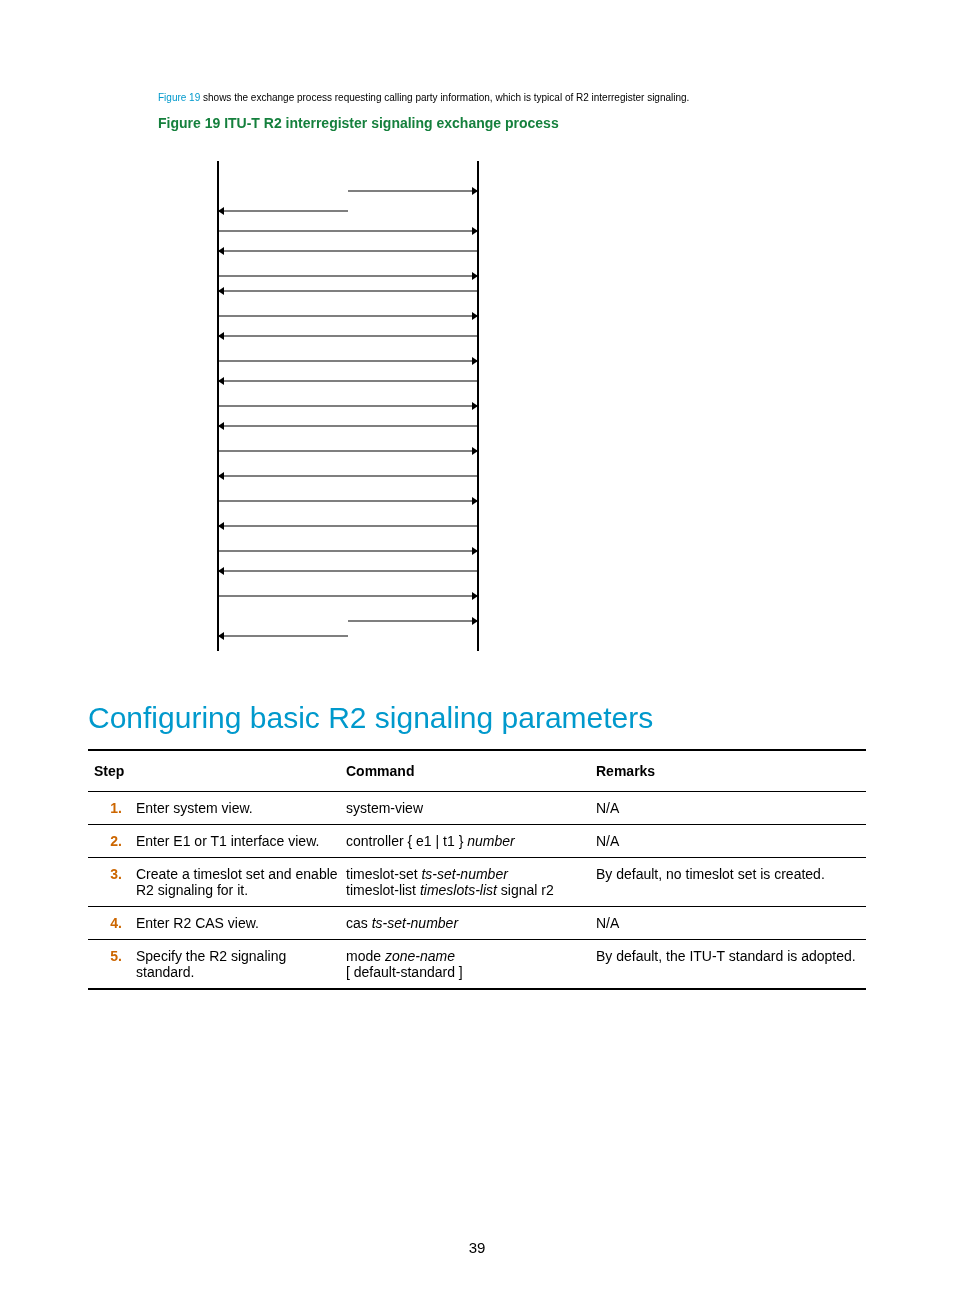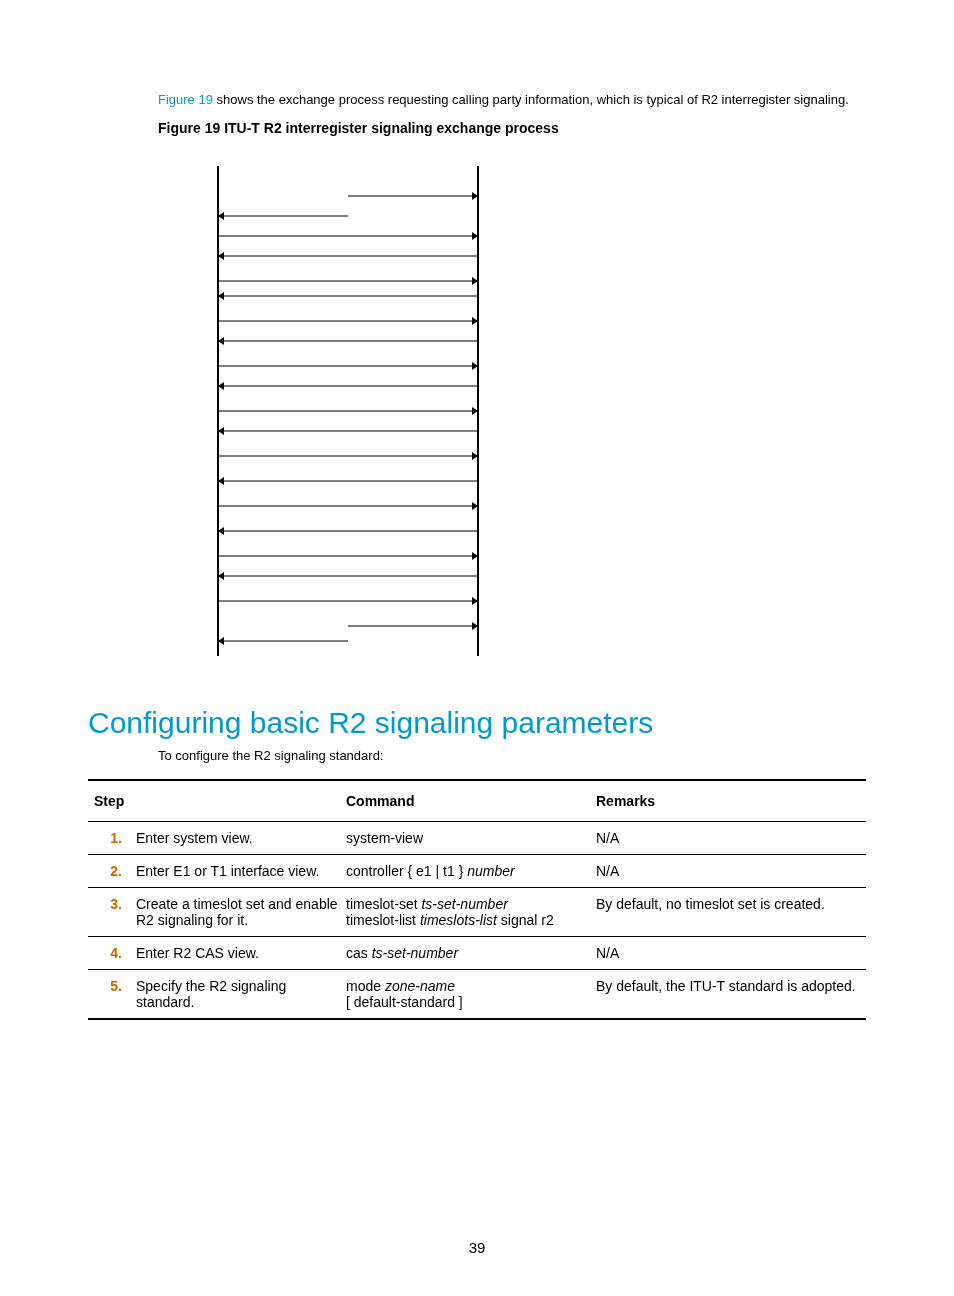--- a/index.html
+++ b/index.html
@@ -10,28 +10,28 @@
     color: #000;
   }
   .page {
     width: 954px;
     min-height: 1296px;
     padding: 90px 88px 50px 88px;
     box-sizing: border-box;
     position: relative;
   }
   .body-text {
-    font-size: 13px;
+    font-size: 10px;
     line-height: 1.5;
     text-align: justify;
     margin: 0 0 8px 70px;
   }
   .link { color: #0099cc; }
   .figure-caption {
-    color: #000000;
+    color: #15803d;
     font-weight: bold;
     font-size: 14px;
     margin: 10px 0 20px 70px;
   }
   .diagram-wrap {
     margin: 20px 0 40px 120px;
   }
   .diagram {
     display: block;
   }
@@ -143,21 +143,20 @@
         <line x1="140" y1="470" x2="270" y2="470" stroke="#000" stroke-width="1.2"></line>
         <polygon points="270,470 264,466 264,474" fill="#000"></polygon>
         <line x1="10" y1="485" x2="140" y2="485" stroke="#000" stroke-width="1.2"></line>
         <polygon points="10,485 16,481 16,489" fill="#000"></polygon>
       </svg>
   </div>
 
   <h1 class="section">Configuring basic R2 signaling parameters</h1>
 
 
-  <p class="body-text">To configure the R2 signaling standard:</p>
 
   <table class="steps">
     <colgroup>
       <col style="width:44px">
       <col style="width:210px">
       <col style="width:250px">
       <col>
     </colgroup>
     <thead>
       <tr>

